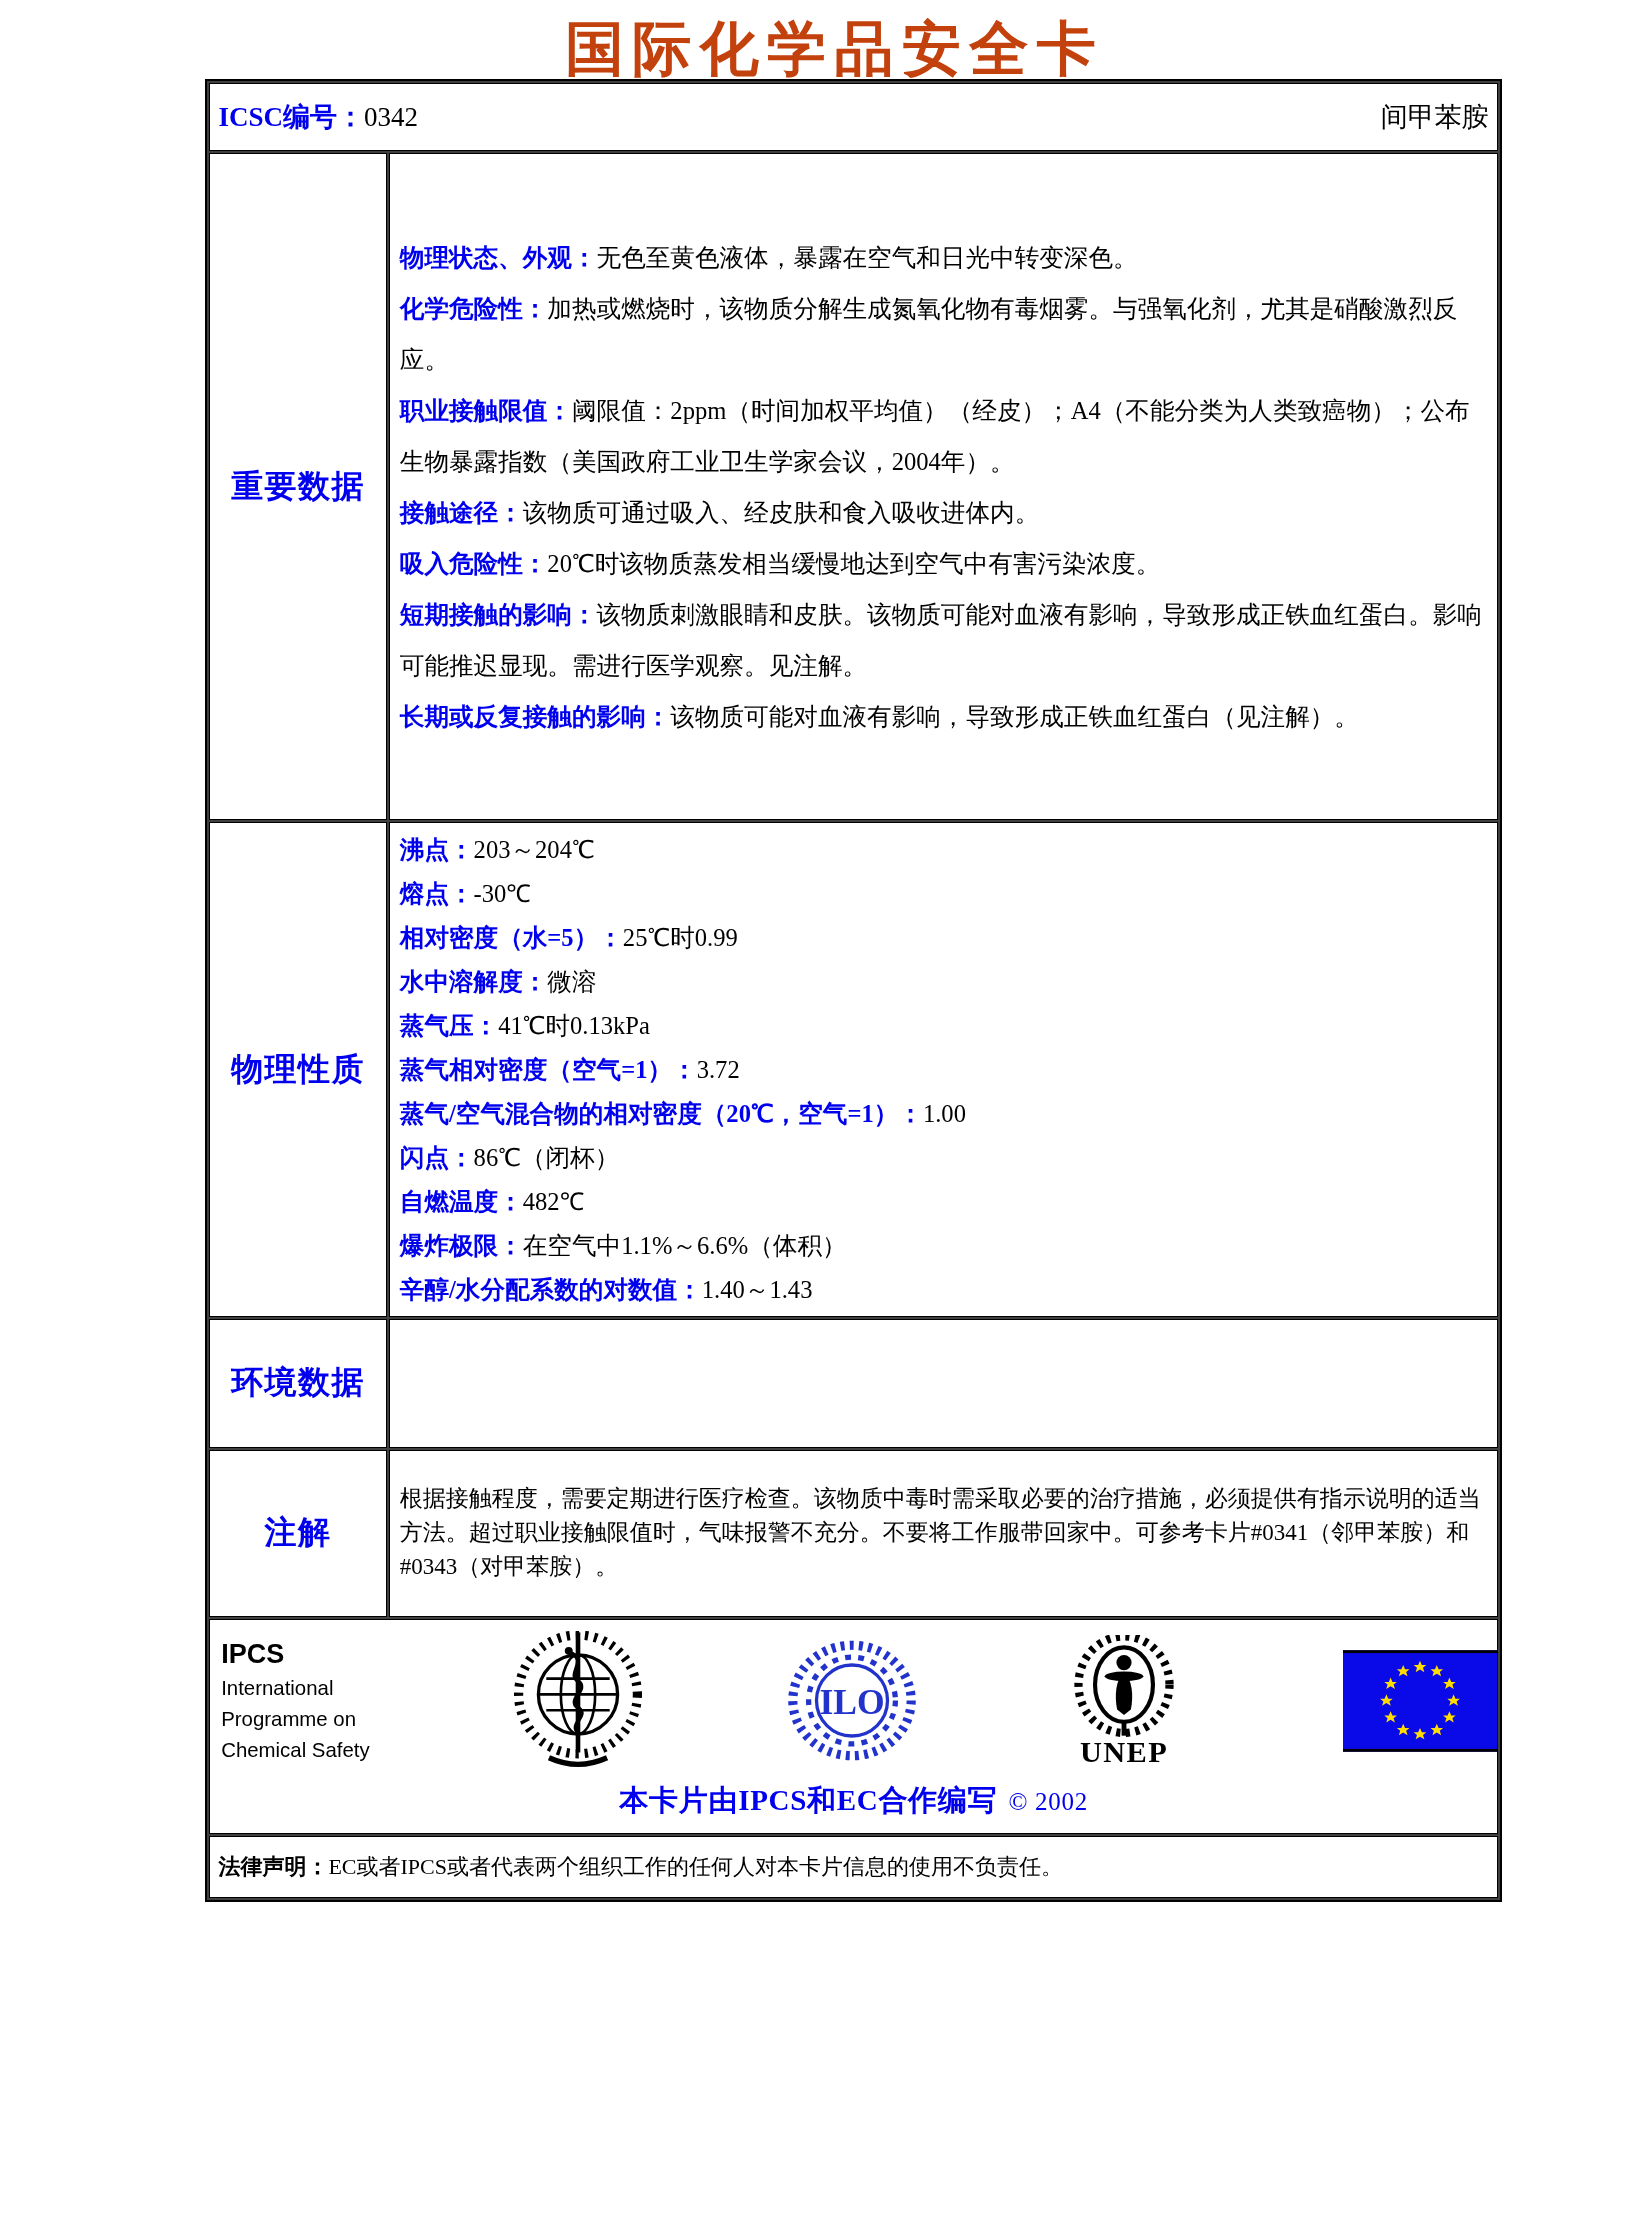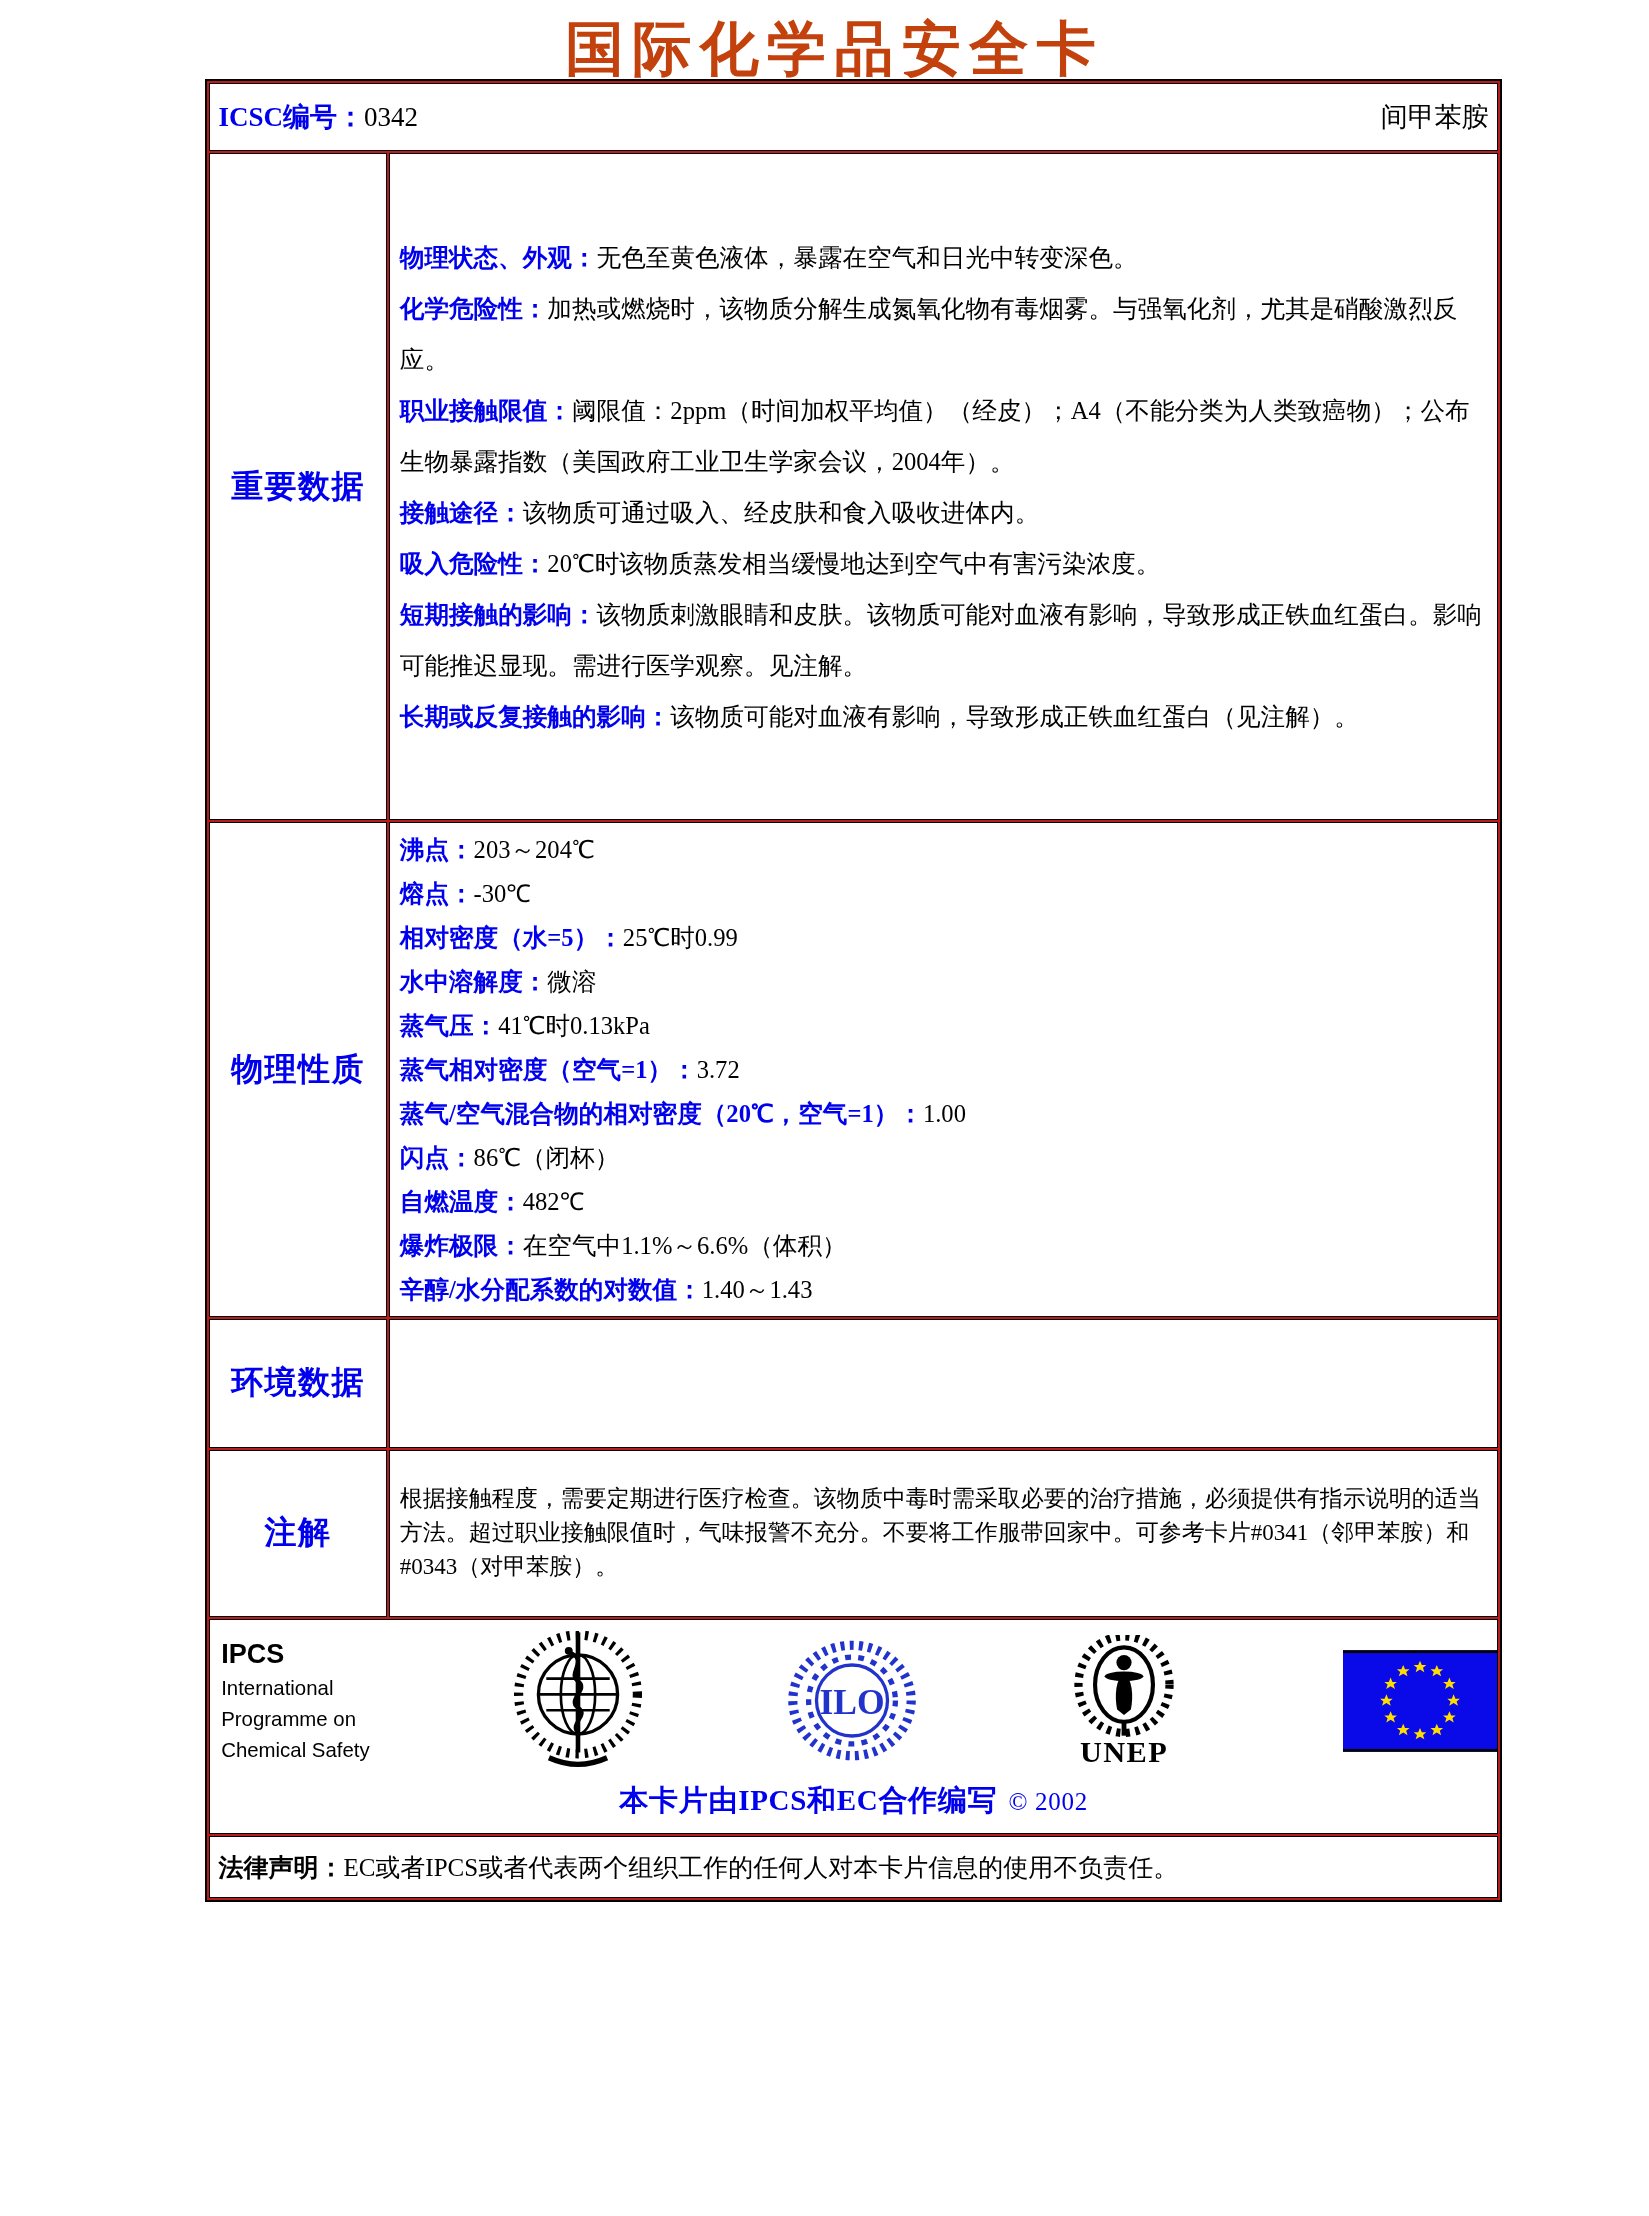--- a/index.html
+++ b/index.html
@@ -22,21 +22,21 @@
     white-space:nowrap;
   }
   .card {
     position:absolute; top:79px; left:205px; width:1259px;
   }
   table.icsc {
     width:100%;
     border-collapse:separate;
     border-spacing:2.1px;
     border:2.8px solid #000;
-    background:#b91c1c;
+    background:#404040;
   }
   table.icsc td {
     border:1.4px solid #000;
     vertical-align:middle;
     background:#fff;
   }
   .row-head-cell {
     height:66px;
     padding:0 8.4px;
     font-size:27px;
@@ -79,21 +79,21 @@
     margin-top:9.8px;
     text-align:center;
     color:#0000ee;
     font-size:29px; font-weight:bold;
     letter-spacing:0.7px;
   }
   .copyright { font-size:25px; font-weight:normal; margin-left:11.2px; }
   .legal-cell {
     height:60px;
     padding:0 8.4px;
-    font-size:25px;
+    font-size:22px;
     margin-top:37px;
   }
   svg text { font-family:"Liberation Serif", serif; }
 </style>
 </head>
 <body>
 
 <div class="page-title">国际化学品安全卡</div>
 
 <div class="card">

